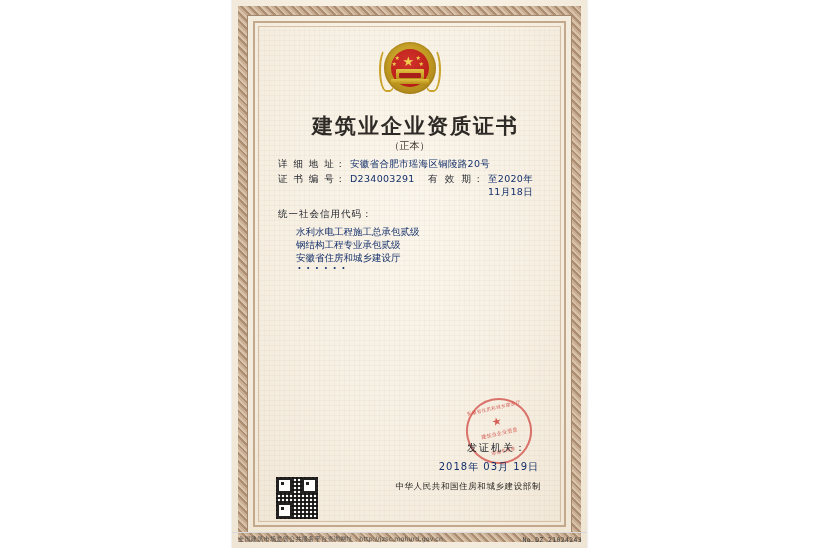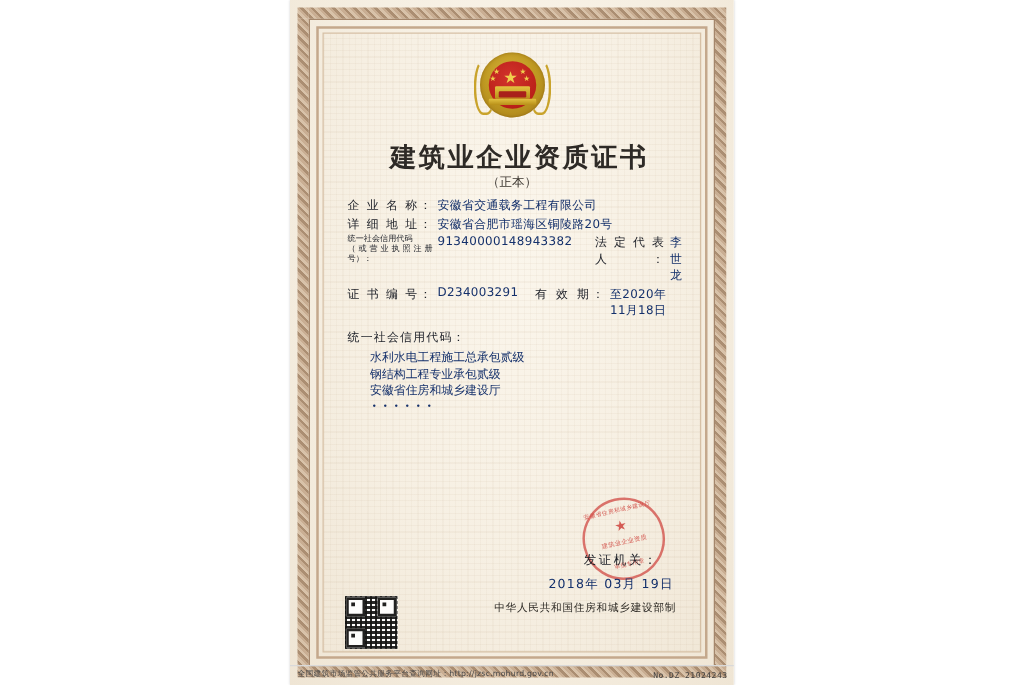--- a/index.html
+++ b/index.html
@@ -251,21 +251,21 @@
     color: #1d2028;
   }
   .qual-list {
     margin-top: 4px;
     padding-left: 18px;
   }
   .qual-item {
     color: #14306b;
     font-size: 9.5px;
     line-height: 13px;
-    font-family: Liberation Serif, serif;
+    font-family: Liberation Sans, sans-serif;
   }
   .qual-dots {
     color: #14306b;
     font-size: 8px;
     letter-spacing: 2px;
     padding-left: 2px;
   }
 
   
   .seal {
@@ -422,43 +422,26 @@
         <div class="gate"></div>
         <div class="base"></div>
       </div>
     </div>
 
     <div class="cert-title">建筑业企业资质证书</div>
     <div class="cert-subtitle">（正本）</div>
 
     <div class="fields">
 
-      <div class="row">
-        <div class="lbl">企 业 名 称：</div>
-        <div class="val">安徽省交通载务工程有限公司</div>
-      </div>
 
       <div class="row">
         <div class="lbl">详 细 地 址：</div>
         <div class="val">安徽省合肥市瑶海区铜陵路20号</div>
       </div>
 
-      <div class="row">
-        <div class="lbl small">
-          <span>统一社会信用代码</span><br>
-          <span>（或营业执照注册号）：</span>
-        </div>
-        <div class="half-left" style="width:126px;">
-          <div class="val">91340000148943382</div>
-        </div>
-        <div class="half-right">
-          <div class="lbl-mid" style="width:60px;">法定代表人：</div>
-          <div class="val">李世龙</div>
-        </div>
-      </div>
 
 
       <div class="row">
         <div class="lbl">证 书 编 号：</div>
         <div class="half-left" style="width:78px;">
           <div class="val">D234003291</div>
         </div>
         <div class="half-right">
           <div class="lbl-mid" style="width:60px;">有 效 期：</div>
           <div class="val">至2020年11月18日</div>

